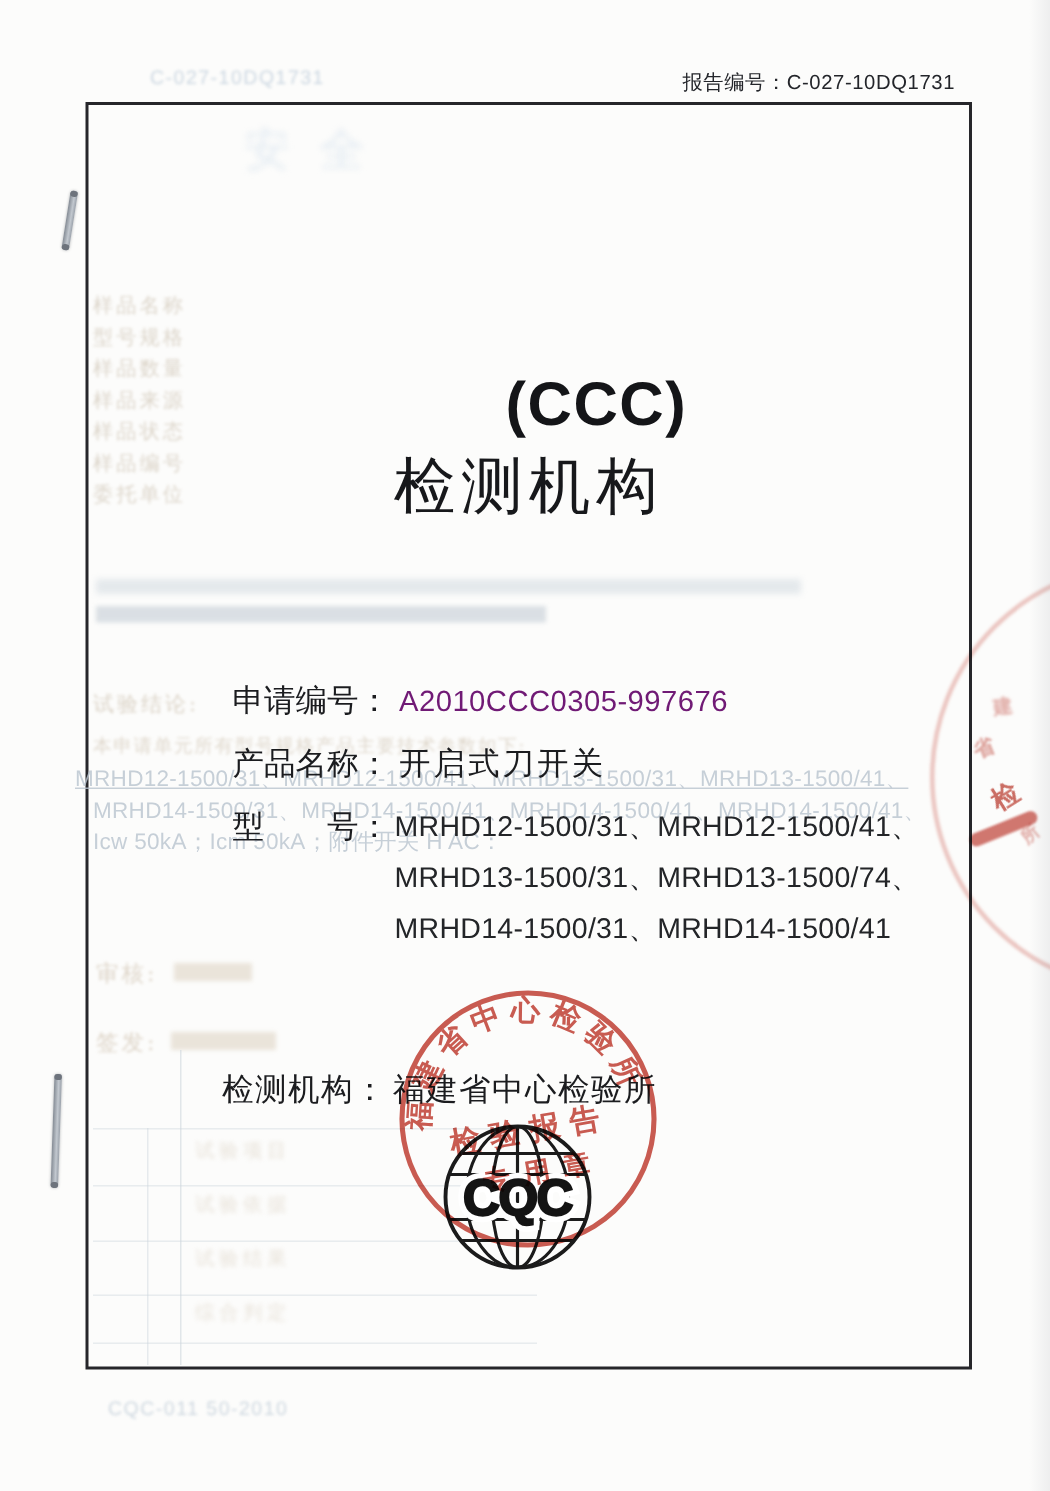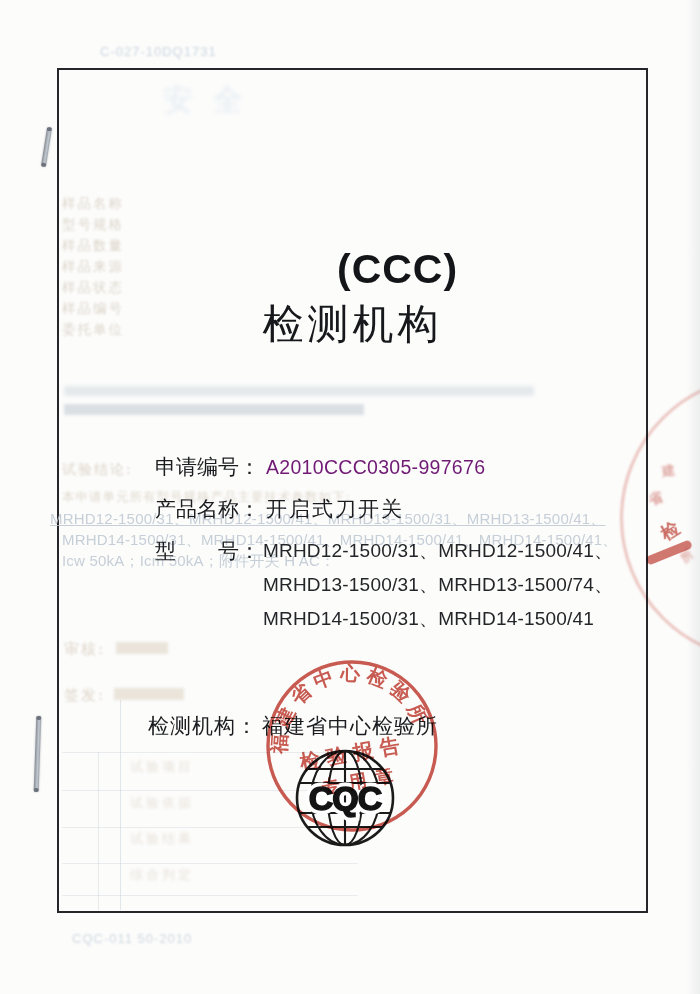--- a/index.html
+++ b/index.html
@@ -91,20 +91,21 @@
   .g-footer{left:72px;top:931px;font-size:13px;color:#c6d1db;opacity:.85;filter:blur(1px);letter-spacing:1px;}
 </style>
 </head>
 <body>
 
 <div class="page">
 
   <div class="abs g g-topcode">C-027-10DQ1731</div>
   <div class="abs g g-header serif">安全</div>
 
+  <div class="abs report-no"><span>报告编号：</span><span>C-027-10DQ1731</span></div>
 
   <div class="abs frame"></div>
 
   <div class="abs staple staple-top"></div>
   <div class="abs staple staple-bottom"></div>
 
   <div class="abs g g-leftrow serif" style="top:195px">样品名称</div>
   <div class="abs g g-leftrow serif" style="top:216px">型号规格</div>
   <div class="abs g g-leftrow serif" style="top:237px">样品数量</div>
   <div class="abs g g-leftrow serif" style="top:258px">样品来源</div>

